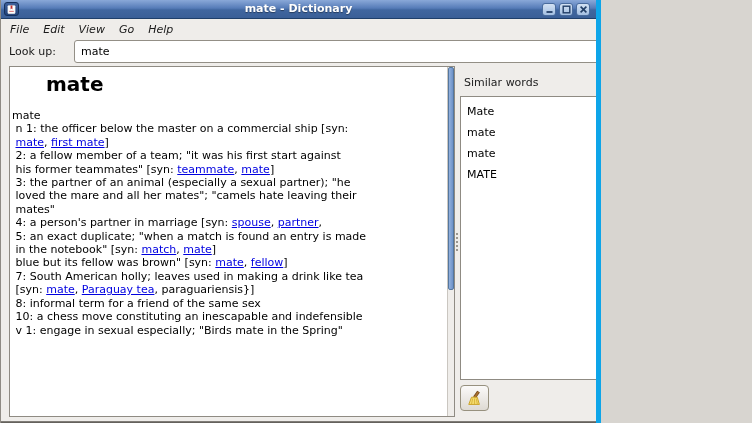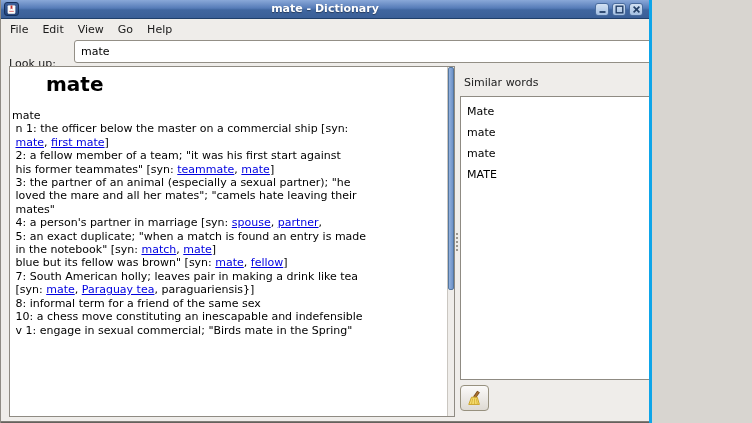--- a/index.html
+++ b/index.html
@@ -1,21 +1,21 @@
 <!DOCTYPE html>
 <html><head>
 <meta charset="utf-8">
 <style>
   html,body{margin:0;padding:0;background:#d8d5d0;}
   *{box-sizing:border-box;}
   .window{
-    position:relative;width:652px;height:423px;
+    position:relative;width:601px;height:423px;
     background:#efedea;overflow:hidden;
     font-family:"DejaVu Sans",sans-serif;
-    border-left:1px solid #8f8b84;border-right:3px solid #0ea5e9;
+    border-left:1px solid #8f8b84;border-right:5px solid #0ea5e9;
   }
   
   .titlebar{
     position:absolute;left:0;top:0;width:100%;height:19px;
     background:linear-gradient(#8aa8d8 0%,#567cb8 45%,#40669f 55%,#3a5f97 100%);
     border-bottom:1px solid #1f3f6a;
   }
   .tb-icon{
     position:absolute;left:3px;top:2px;width:15px;height:14px;
     background:linear-gradient(#3d5f9a,#23447a);
@@ -30,28 +30,28 @@
   .tb-controls{position:absolute;right:6px;top:2.5px;display:flex;gap:3px;}
   .tb-btn{
     width:14px;height:13px;border-radius:3px;cursor:pointer;
     background:linear-gradient(#d3e1f2,#a3bfe2);
     border:1px solid #4a6c9d;
     display:flex;align-items:center;justify-content:center;
   }
   
   .menubar{
     position:absolute;left:0;top:20px;width:100%;height:19px;
-    display:flex;align-items:center;padding-left:2px;
+    display:flex;align-items:center;padding-left:2px;font-style:italic;
   }
   .menu-item{
     font-size:11px;color:#1a1a1a;padding:2px 7px;cursor:default;
   }
   
   .lookup-label{
-    position:absolute;left:8px;top:45px;font-size:11px;color:#1a1a1a;margin-top:12px;
+    position:absolute;left:8px;top:45px;font-size:11px;color:#1a1a1a;
   }
   .lookup-input{
     position:absolute;left:73px;top:40px;width:672px;height:23px;
     border:1px solid #938f86;border-radius:3px;background:#ffffff;
     font-family:"DejaVu Sans",sans-serif;font-size:11px;color:#000;
     padding:0 0 0 6px;outline:none;
   }
   
   .def-panel{
     position:absolute;left:8px;top:66px;width:446px;height:351px;
@@ -156,25 +156,25 @@
         <div class="def-line"><span> </span><span class="link">mate</span><span>, </span><span class="link">first mate</span><span>]</span></div>
         <div class="def-line"><span> 2: a fellow member of a team; "it was his first start against</span></div>
         <div class="def-line"><span> his former teammates" [syn: </span><span class="link">teammate</span><span>, </span><span class="link">mate</span><span>]</span></div>
         <div class="def-line"><span> 3: the partner of an animal (especially a sexual partner); "he</span></div>
         <div class="def-line"><span> loved the mare and all her mates"; "camels hate leaving their</span></div>
         <div class="def-line"><span> mates"</span></div>
         <div class="def-line"><span> 4: a person's partner in marriage [syn: </span><span class="link">spouse</span><span>, </span><span class="link">partner</span><span>,</span></div>
         <div class="def-line"><span> 5: an exact duplicate; "when a match is found an entry is made</span></div>
         <div class="def-line"><span> in the notebook" [syn: </span><span class="link">match</span><span>, </span><span class="link">mate</span><span>]</span></div>
         <div class="def-line"><span> blue but its fellow was brown" [syn: </span><span class="link">mate</span><span>, </span><span class="link">fellow</span><span>]</span></div>
-        <div class="def-line"><span> 7: South American holly; leaves pair in making a drink like tea</span></div>
+        <div class="def-line"><span> 7: South American holly; leaves used in making a drink like tea</span></div>
         <div class="def-line"><span> [syn: </span><span class="link">mate</span><span>, </span><span class="link">Paraguay tea</span><span>, paraguariensis}]</span></div>
         <div class="def-line"><span> 8: informal term for a friend of the same sex</span></div>
         <div class="def-line"><span> 10: a chess move constituting an inescapable and indefensible</span></div>
-        <div class="def-line"><span> v 1: engage in sexual commercial; "Birds mate in the Spring"</span></div>
+        <div class="def-line"><span> v 1: engage in sexual especially; "Birds mate in the Spring"</span></div>
       </div>
     <div class="def-scrollbar">
       <div class="def-thumb"></div>
     </div>
   </div>
   <div class="paned-grip"></div>
 
   <div class="sb-header">
     <span class="sb-title">Similar words</span>
     <span class="sb-chevron">

